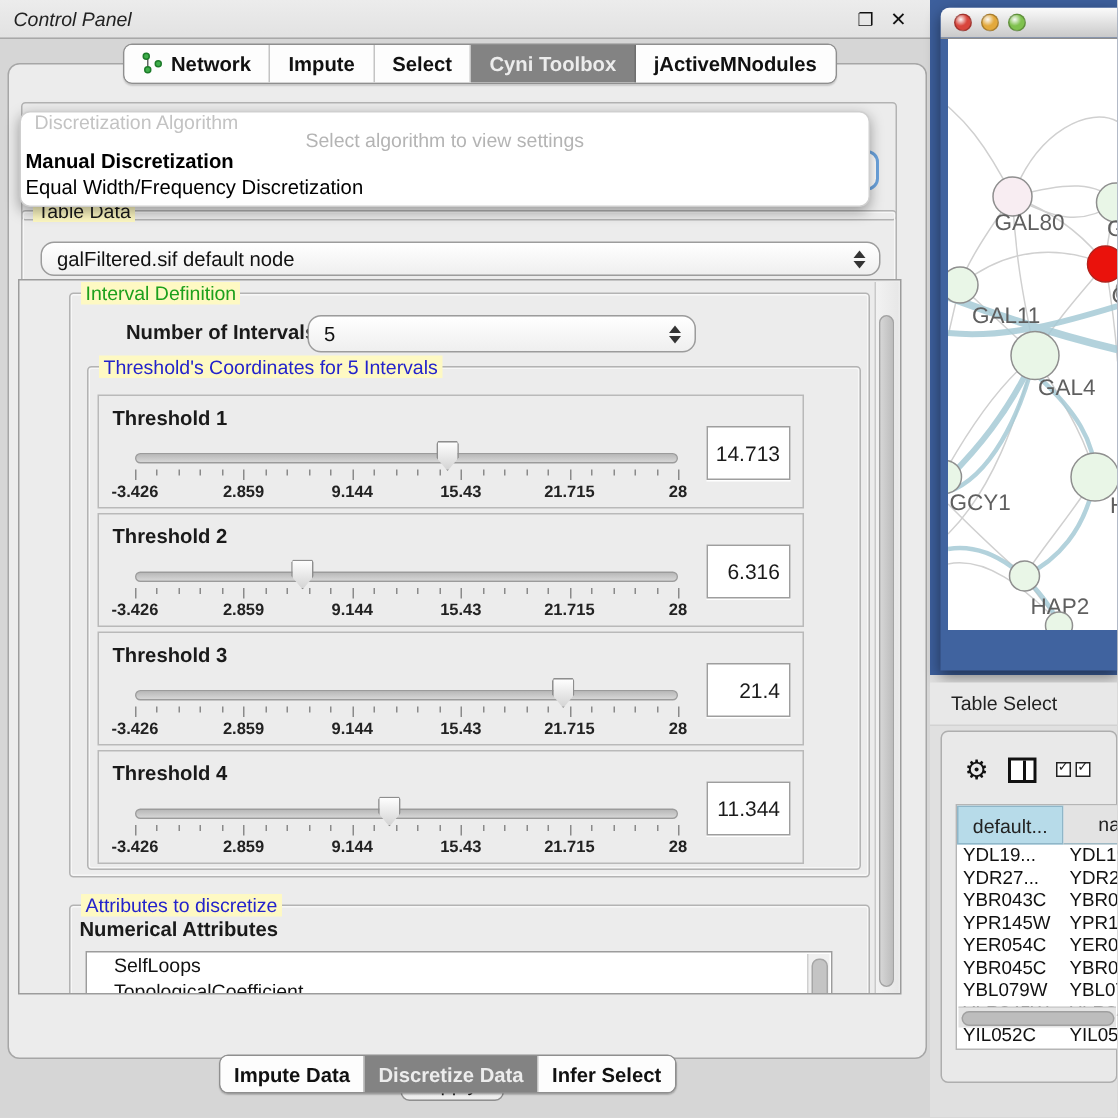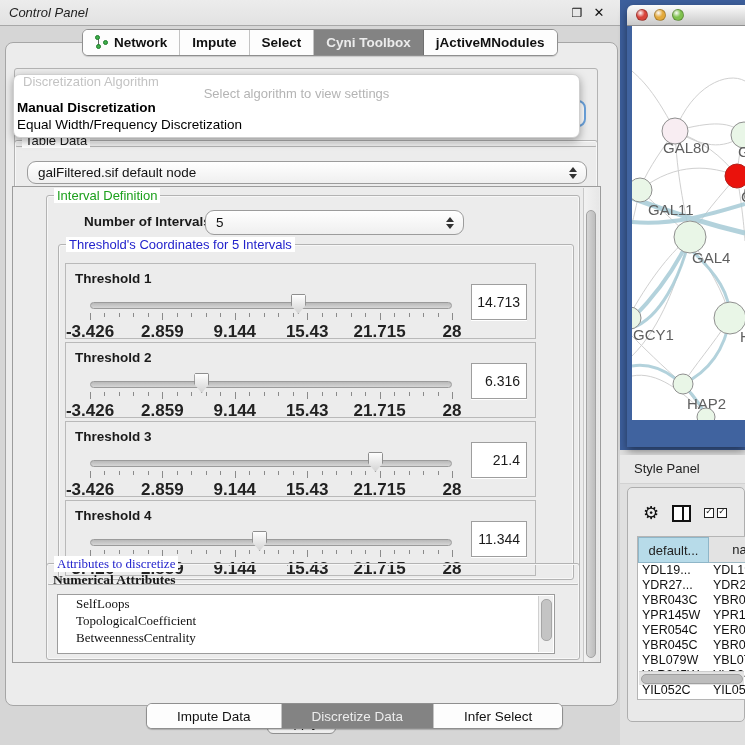--- a/index.html
+++ b/index.html
@@ -24,21 +24,21 @@
   .ttab:last-child{border-right:none;}
   .ttab.sel{background:#838383;color:#ececec;border-right:1px solid #6f6f6f;}
   .net-glyph{position:relative;width:13px;height:15px;margin-right:6px;}
   .net-glyph i{position:absolute;width:5px;height:5px;border-radius:50%;background:#3fae4a;border:1px solid #1d7b2a;box-sizing:border-box;}
   .net-glyph i:nth-child(1){left:1px;top:0;}
   .net-glyph i:nth-child(2){left:1px;top:9px;}
   .net-glyph i:nth-child(3){left:8px;top:5px;}
   .net-glyph em{position:absolute;left:3px;top:2px;width:1px;height:10px;background:#666;}
   
   .group{position:absolute;border:1px solid #b3b3b3;border-radius:3px;box-shadow:inset 0 0 0 1px #f7f7f7;}
-  .group>.glabel{position:absolute;top:-8px;left:7px;background:#ffffff;padding:0 3px;font-size:13px;}
+  .group>.glabel{position:absolute;top:-8px;left:7px;background:#fef9c3;padding:0 3px;font-size:13px;}
   .combo{position:absolute;background:linear-gradient(#ffffff,#efefef);border:1px solid #9c9c9c;border-radius:9px;
     box-sizing:border-box;display:flex;align-items:center;padding:0 22px 0 10px;font-size:13.5px;color:#111;cursor:default;}
   .spin{position:absolute;right:9px;top:50%;transform:translateY(-50%);width:8px;height:12px;}
   .spin b,.spin i{position:absolute;left:0;width:0;height:0;border-left:4px solid transparent;border-right:4px solid transparent;}
   .spin b{top:0;border-bottom:5px solid #333;}
   .spin i{bottom:0;border-top:5px solid #333;}
   
   #ghost-group{position:absolute;left:14px;top:68px;width:582px;height:77px;border:1px solid #b3b3b3;border-radius:3px;}
   #focus-combo{position:absolute;left:556px;top:100px;width:30px;height:27px;background:#fff;border:2px solid #6ba3dd;border-radius:8px;box-sizing:border-box;}
   #algo-popup{position:absolute;left:13px;top:74px;width:565px;height:62px;background:#fff;border:1px solid #cfcfcf;
@@ -57,34 +57,34 @@
   .thr-box{position:absolute;left:6px;width:471px;height:76px;border:1px solid #b9b9b9;background:#ececec;box-sizing:border-box;}
   .thr-label{position:absolute;left:9px;top:7px;font-weight:700;font-size:13.5px;}
   .slider-zone{position:absolute;left:24px;top:0;width:362px;height:76px;}
   .track{position:absolute;left:0;right:0;top:38px;height:7px;border-radius:4px;background:linear-gradient(#b9b9b9,#d6d6d6);border:1px solid #9b9b9b;box-sizing:border-box;}
   .handle{position:absolute;top:30px;width:15px;height:20px;margin-left:-8px;background:linear-gradient(#fefefe,#d4d4d4);
     border:1px solid #8e8e8e;box-sizing:border-box;clip-path:polygon(8% 0,92% 0,100% 10%,100% 55%,50% 100%,0 55%,0 10%);}
   .ticks{position:absolute;left:0;right:0;top:49px;height:9px;}
   .tick{position:absolute;top:0;width:1px;background:#8a8a8a;}
   .tick.minor{height:4px;}
   .tick.major{height:7px;}
-  .tlabel{position:absolute;top:58px;transform:translateX(-50%);font-size:17px;font-weight:700;color:#222;white-space:nowrap;}
+  .tlabel{position:absolute;top:58px;transform:translateX(-50%);font-size:11px;font-weight:700;color:#222;white-space:nowrap;}
   .vbox{position:absolute;right:8px;top:20px;width:56px;height:36px;background:#fff;border:1px solid #9e9e9e;
     box-shadow:0 1px 0 #fff;display:flex;align-items:center;justify-content:flex-end;padding-right:6px;box-sizing:border-box;font-size:14px;}
   
   #attr-list{position:absolute;left:10px;top:30px;width:498px;height:60px;background:#fff;border:1px solid #9c9c9c;box-sizing:border-box;overflow:hidden;}
   .attr-item{padding-left:18px;font-size:13px;line-height:17px;color:#111;white-space:nowrap;}
   #attr-scroll{position:absolute;right:1px;top:1px;width:14px;bottom:1px;background:#f0f0f0;border-left:1px solid #d0d0d0;}
   #attr-thumb{position:absolute;left:2px;top:3px;width:9px;height:40px;background:#c4c4c4;border:1px solid #a6a6a6;border-radius:5px;}
   
   #apply-btn{position:absolute;left:267px;top:670px;width:67px;height:22px;background:linear-gradient(#ffffff,#ededed);
     border:1px solid #8f8f8f;border-radius:6px;font-size:13.5px;display:flex;align-items:center;justify-content:center;cursor:default;margin-top:40px;}
   #bottom-tabs{position:absolute;left:146px;top:703px;height:24px;display:flex;z-index:5;
     border:1px solid #8f8f8f;border-radius:6px;overflow:hidden;background:#fff;box-shadow:0 1px 1px rgba(0,0,0,.2);}
-  .btab{display:flex;align-items:center;padding:0 30px;font-weight:400;font-size:13.5px;background:#fdfdfd;
+  .btab{display:flex;align-items:center;padding:0 9px;font-weight:700;font-size:13.5px;background:#fdfdfd;
     border-right:1px solid #c4c4c4;color:#111;cursor:default;white-space:nowrap;}
   .btab:last-child{border-right:none;}
   .btab.sel{background:#838383;color:#ececec;}
   
   #right{position:absolute;left:620px;top:0;width:125px;height:745px;background:#e0e0e0;}
   #blue-desk{position:absolute;left:0;top:0;width:125px;height:450px;background:#3d5f9c;}
   #net-window{position:absolute;left:7px;top:5px;width:118px;height:442px;border-radius:6px 0 0 0;
     background:#40639f;box-shadow:0 4px 10px rgba(0,0,0,.45);}
   #net-titlebar{position:absolute;left:0;top:0;width:118px;height:21px;border-radius:6px 0 0 0;
     background:linear-gradient(#fbfbfb,#c9c9c9);border-bottom:1px solid #8f8f8f;box-sizing:border-box;}
@@ -357,21 +357,21 @@
                   <span class="tlabel" style="left: 80%;">21.715</span>
                   <span class="tlabel" style="left: 100%;">28</span>
                   <div class="handle" style="left: 47%;"></div>
                 </div>
                 <div class="vbox">11.344</div>
               </div>
             </div>
         </div>
       </div>
 
-      <div class="group" style="left:33px;top:376px;width:532px;height:95px;font-family:Liberation Serif, serif;">
+      <div class="group" style="left:33px;top:416px;width:532px;height:95px;">
         <span class="glabel" style="color:#2323cc;">Attributes to discretize</span>
         <span style="position:absolute;left:6px;top:8px;font-weight:700;font-size:13.5px;">Numerical Attributes</span>
         <div id="attr-list">
           <div id="attr-items">
               <div class="attr-item">SelfLoops</div>
               <div class="attr-item">TopologicalCoefficient</div>
               <div class="attr-item">BetweennessCentrality</div>
             </div>
           <div id="attr-scroll">
               <div id="attr-thumb"></div>
@@ -454,21 +454,21 @@
                 <circle cx="51" cy="358" r="10" fill="#e9f6e7" stroke="#8f8f8f" stroke-width="1"></circle>
                 <text x="55" y="383" font-size="15" fill="#5f5f5f">HAP2</text>
                 <circle cx="74" cy="391" r="9" fill="#e9f6e7" stroke="#8f8f8f" stroke-width="1"></circle>
               </g>
           </svg>
         </div>
       </div>
     </div>
 
     <div id="tp-titlebar">
-      <span id="tp-title">Style Panel</span>
+      <span id="tp-title">Table Select</span>
     </div>
 
     <div id="table-box">
       <div id="tp-toolbar">
         <span id="gear-ic">⚙</span>
         <span id="cols-ic">
             <i></i>
           </span>
         <span style="display:flex;gap:3px;">
           <span class="chk"></span>

